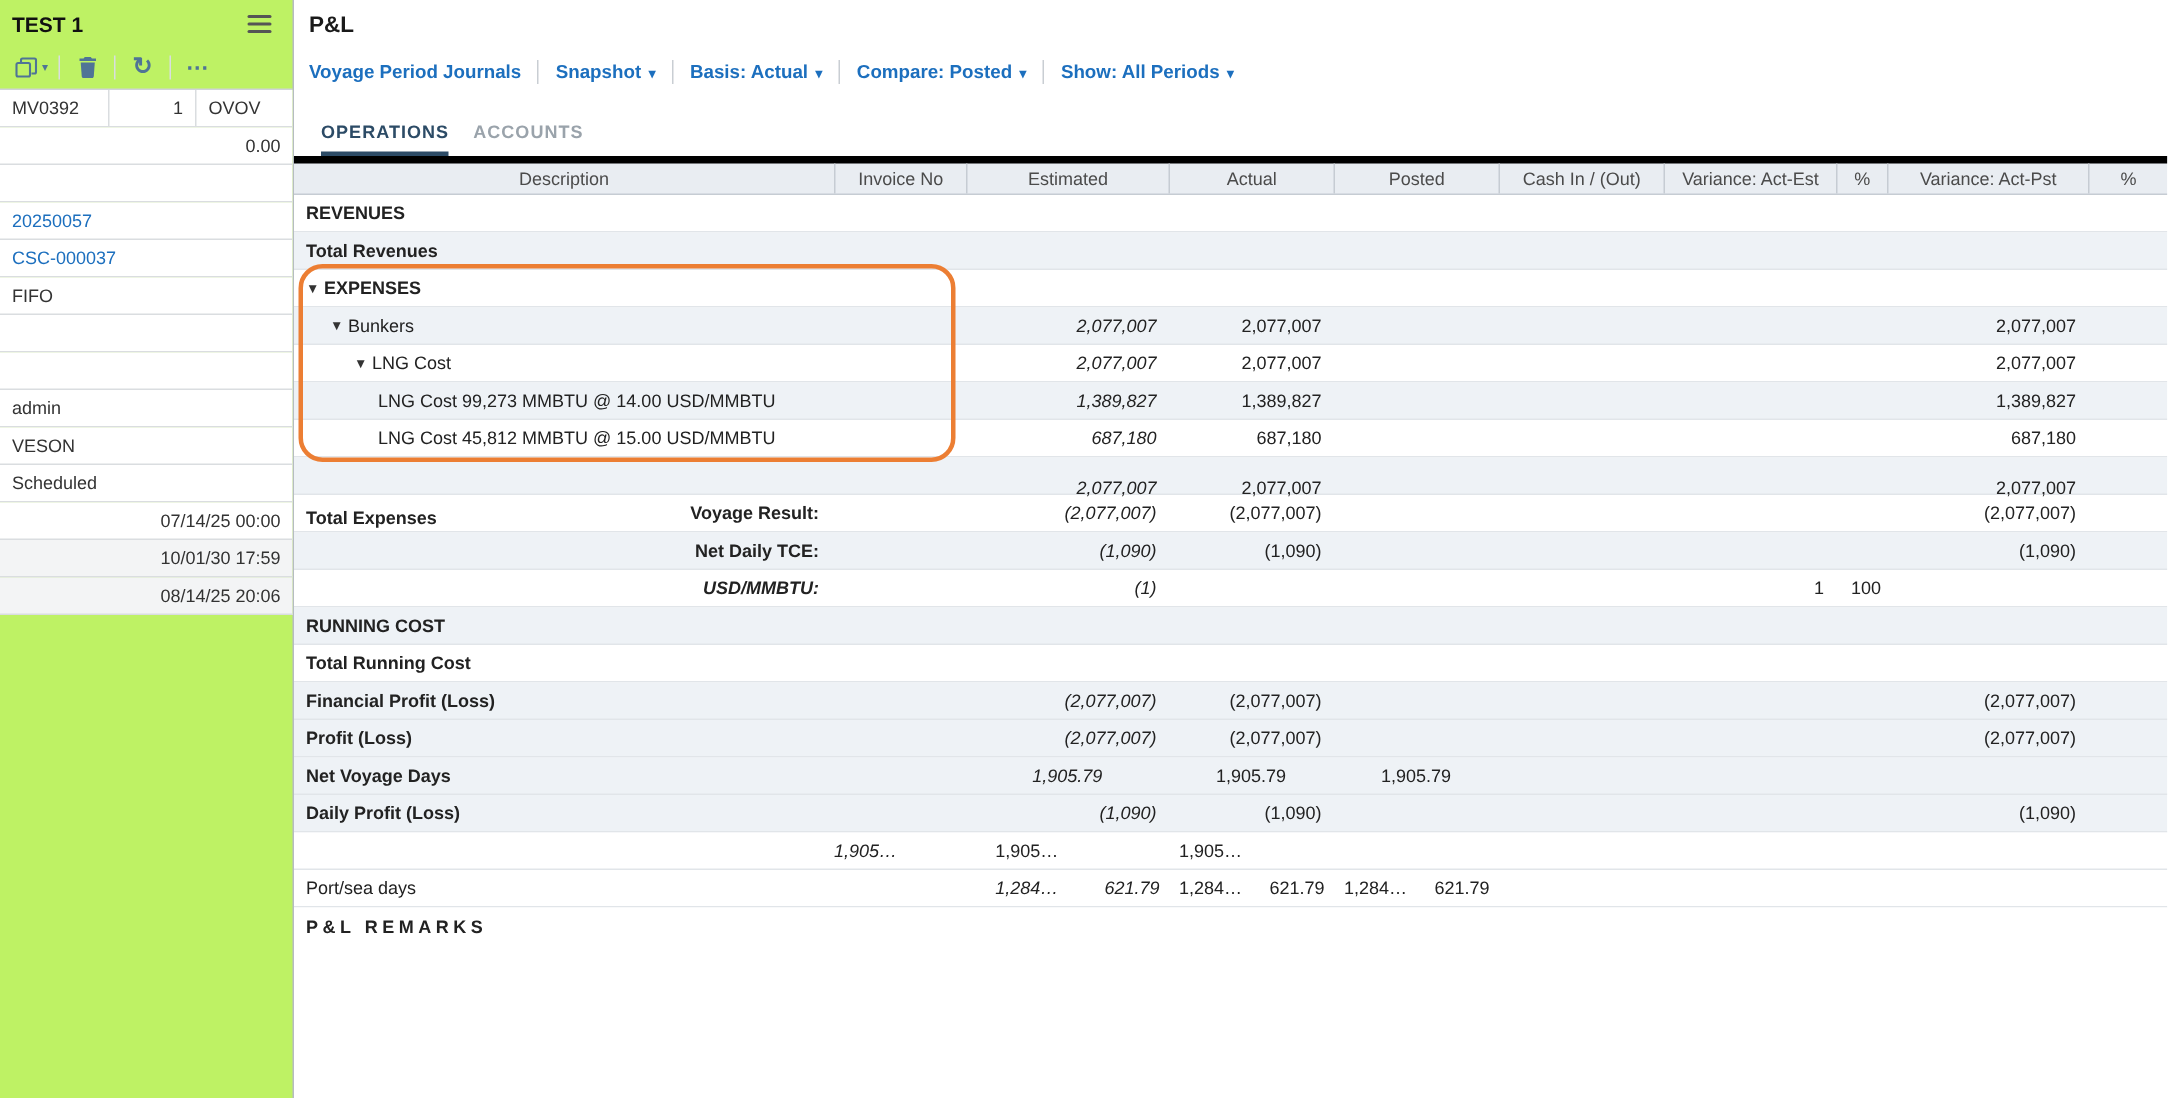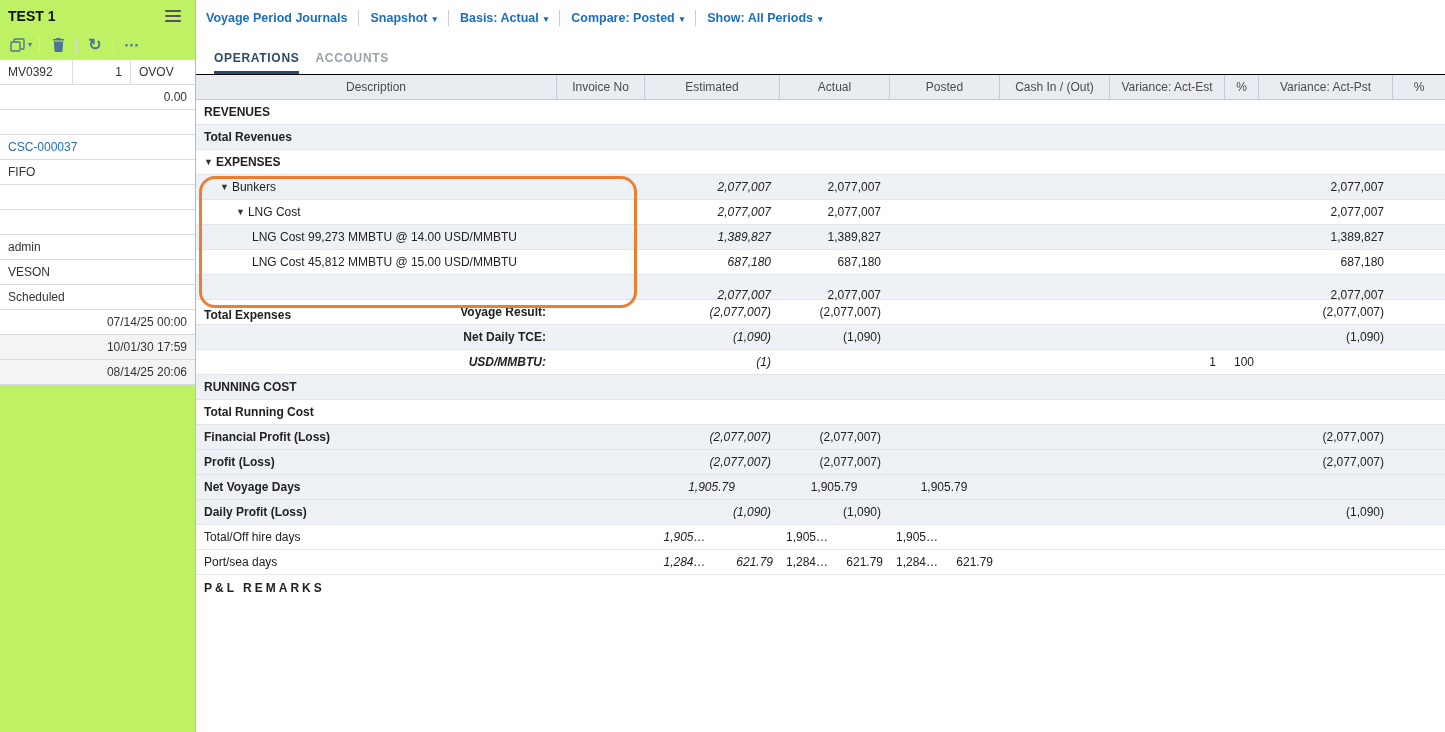--- a/index.html
+++ b/index.html
@@ -31,21 +31,21 @@
   .main-title { height:30px; padding:8px 0 0 10px; font-size:15px; font-weight:bold; color:#1a1a1a; }
   .toolbar { height:36px; display:flex; align-items:center; padding-left:10px; }
   .tb-item { color:#1c6fbe; font-weight:bold; font-size:12.5px; display:inline-flex; align-items:center; gap:5px; cursor:pointer; white-space:nowrap; }
   .tb-caret { font-size:9px; padding-top:1px; }
   .tb-sep { width:1px; height:16px; background:#c9ced3; margin:0 11px; }
   .tabs { height:38px; display:flex; align-items:flex-end; gap:16px; padding-left:18px; }
   .tab { font-size:12px; font-weight:bold; letter-spacing:0.7px; padding-bottom:9px; color:#9aa3ab; cursor:pointer; }
   .tab.active { color:#2c4b66; border-bottom:3px solid #2c4b66; padding-bottom:6px; }
 
   .grid { display:grid; grid-template-columns:360px 88px 135px 110px 110px 110px 115px 34px 134px 1fr; }
-  .thead { background:#e9edf2; border-top:1px solid #000000; border-bottom:1px solid #c6ccd3; height:26px;text-align:right; }
+  .thead { background:#e9edf2; border-top:5px solid #000000; border-bottom:1px solid #c6ccd3; height:26px;text-align:right; }
   .th { display:flex; align-items:center; justify-content:center; font-size:12px; color:#4b4b4b; overflow:hidden; white-space:nowrap; }
   .th + .th { border-left:1px solid #c6ccd3; }
 
   .row { height:25px; border-bottom:1px solid #e1e5e9; font-size:12px; color:#222; align-items:center; background:#fff; }
   .row.shaded { background:#eef2f6; }
   .row.no-border { border-bottom:none; }
   .dcell { display:flex; align-items:center; overflow:hidden; white-space:nowrap; height:100%; }
   .tri { font-size:9px; margin-right:3px; color:#333; cursor:pointer; }
   .dcell.right { justify-content:flex-end; padding-right:10px; }
   .dlabel.bold { font-weight:bold; }
@@ -104,20 +104,23 @@
         <div class="sb-row">
           <div class="sb-cell" style="width: 72px;">MV0392</div>
           <div class="sb-cell right" style="width: 58px;">1</div>
           <div class="sb-cell" style="flex: 1 1 0%;">OVOV</div>
         </div>
         <div class="sb-row">
           <div class="sb-cell right" style="flex: 1 1 0%;">0.00</div>
         </div>
         <div class="sb-row"></div>
         <div class="sb-row">
+          <div class="sb-cell link" style="flex: 1 1 0%;">20250057</div>
+        </div>
+        <div class="sb-row">
           <div class="sb-cell link" style="flex: 1 1 0%;">CSC-000037</div>
         </div>
         <div class="sb-row">
           <div class="sb-cell" style="flex: 1 1 0%;">FIFO</div>
         </div>
         <div class="sb-row"></div>
         <div class="sb-row"></div>
         <div class="sb-row">
           <div class="sb-cell" style="flex: 1 1 0%;">admin</div>
         </div>
@@ -133,20 +136,21 @@
         <div class="sb-row muted">
           <div class="sb-cell right" style="flex: 1 1 0%;">10/01/30 17:59</div>
         </div>
         <div class="sb-row muted">
           <div class="sb-cell right" style="flex: 1 1 0%;">08/14/25 20:06</div>
         </div>
       </div>
   </aside>
 
   <main class="main">
+    <div class="main-title">P&amp;L</div>
     <div class="toolbar" id="main-toolbar">
         <span class="tb-item">
           <span class="tb-label">Voyage Period Journals</span>
         </span>
         <span class="tb-sep"></span>
         <span class="tb-item">
           <span class="tb-label">Snapshot</span>
           <span class="tb-caret">▾</span>
         </span>
         <span class="tb-sep"></span>
@@ -417,23 +421,20 @@
           <div class="ncell est">(1,090)</div>
           <div class="ncell">(1,090)</div>
           <div class="ncell"></div>
           <div class="ncell"></div>
           <div class="ncell"></div>
           <div class="ncell pct"></div>
           <div class="ncell">(1,090)</div>
           <div class="ncell pct"></div>
         </div>
         <div class="grid row">
-          <div class="dcell" style="padding-left: 8px;">
-            <span class="dlabel">Total/Off hire days</span>
-          </div>
           <div class="ncell"></div>
           <div class="ncell est split">
             <span class="half">1,905…</span>
             <span class="half"></span>
           </div>
           <div class="ncell split">
             <span class="half">1,905…</span>
             <span class="half"></span>
           </div>
           <div class="ncell split">

